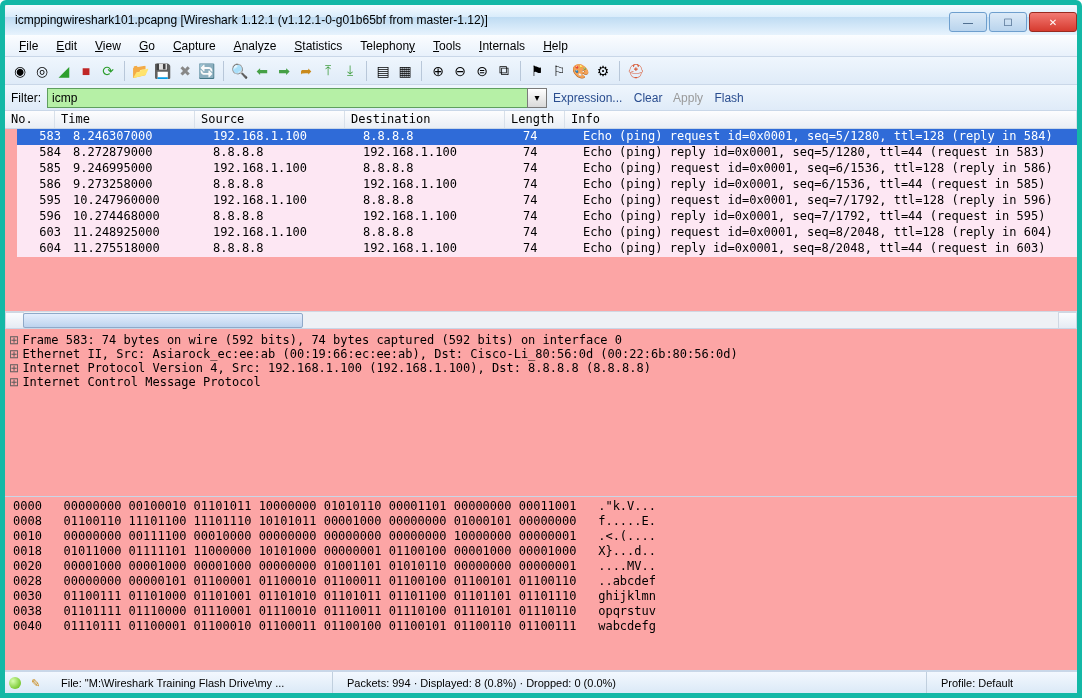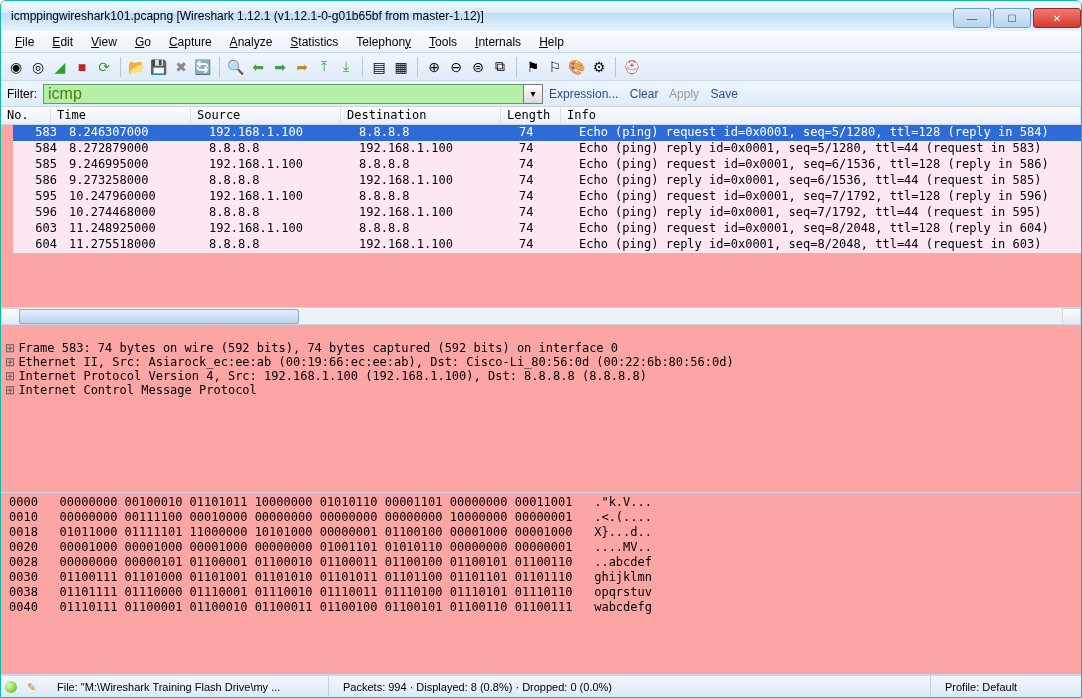--- a/index.html
+++ b/index.html
@@ -7,21 +7,21 @@
     margin: 0;
     font-family: "Segoe UI", Tahoma, sans-serif;
     font-size: 12px;
     background: #fff;
     overflow: hidden;
     width: 1082px;
     height: 698px;
   }
   .window {
     width: 1082px; height: 698px;
-    border: 1px solid #14b8a6;
+    border: 5px solid #14b8a6;
     border-radius: 6px 6px 0 0;
     background: #fff;
     display: flex; flex-direction: column;
     box-shadow: 0 0 0 1px rgba(0,0,0,.05) inset;
   }
   .titlebar {
     height: 30px; padding: 0 0 0 10px;
     display: flex; align-items: center;
     background: linear-gradient(#f5fbff,#d9ecfb 40%,#bfdcf3 41%,#e7f3fd);
     border-top-left-radius: 5px; border-top-right-radius: 5px;
@@ -61,22 +61,22 @@
     padding: 2px 6px;
     background: linear-gradient(#eff6fd,#dfebf8);
     border-bottom: 1px solid #c9d7e8;
   }
   .filterbar label { color:#000; }
   .filterbox {
     flex: 0 0 500px; height:20px; display:flex;
   }
   .filterbox input {
     flex:1; border:1px solid #5f9e5f; border-right:0;
-    background:#b6f0a6; padding:1px 4px; font-size:16px;
-    outline:none; color:#4d7c0f;
+    background:#b6f0a6; padding:1px 4px; font-size:12px;
+    outline:none; color:#000000;
   }
   .filterbox button {
     width:20px; border:1px solid #7a7a7a;
     background: linear-gradient(#fff,#d9d9d9);
     font-size:10px;
   }
   .filterlinks span { color:#2a4d8f; margin-right: 8px; cursor:default;}
   .filterlinks span.disabled { color:#9a9a9a;}
   .pane {
     overflow:hidden; position:relative; background:#fca5a5;
@@ -94,21 +94,21 @@
     border-bottom:1px solid #c9d7e8;
     height: 18px; color:#000;
   }
   .packet-header div { padding:1px 6px; border-right:1px solid #d8e0ea;}
   .packet-body { flex:1; overflow-y:auto; overflow-x:scroll;padding-left:12px; }
   .packet-row { height:16px; }
   .packet-row div { padding:0 6px; white-space:nowrap; }
   .packet-row .col-no { text-align:right; }
   .row-sel { background:#2f6bd8; color:#fff; }
   .row-pink { background:#fde7f3; color:#000;}
-  .details-pane { flex: 0 0 168px; padding:16px 4px; font-family:"DejaVu Sans Mono","Consolas",monospace; font-size:12px;}
+  .details-pane { flex: 0 0 168px; padding:4px 4px; font-family:"DejaVu Sans Mono","Consolas",monospace; font-size:12px;}
   .detail-line::before {
     content: "⊞ "; color:#5c5c5c; font-family: sans-serif;
   }
   .hex-pane { flex:1; padding:2px 8px; font-family:"DejaVu Sans Mono","Consolas",monospace; font-size:12px; line-height:15px; overflow-y:auto;}
   .hex-line { white-space: pre; }
   .statusbar {
     height:22px; display:flex; align-items:center;
     background: linear-gradient(#f3f8fe,#dbe9f7);
     border-top:1px solid #c9d7e8;
     font-size:11px;
@@ -189,21 +189,21 @@
   <div class="filterbar">
     <label>Filter:</label>
     <div class="filterbox">
       <input value="icmp" style="">
       <button>▾</button>
     </div>
     <div class="filterlinks">
       <span>Expression...</span>
       <span>Clear</span>
       <span class="disabled">Apply</span>
-      <span>Save</span>
+      <span>Flash</span>
     </div>
   </div>
 
   <div class="pane packet-pane">
     <div class="packet-header">
       <div>No.</div>
       <div>Time</div>
       <div>Source</div>
       <div>Destination</div>
       <div>Length</div>
@@ -282,20 +282,21 @@
 
   <div class="pane details-pane" id="details-pane">
       <div class="detail-line">Frame 583: 74 bytes on wire (592 bits), 74 bytes captured (592 bits) on interface 0</div>
       <div class="detail-line">Ethernet II, Src: Asiarock_ec:ee:ab (00:19:66:ec:ee:ab), Dst: Cisco-Li_80:56:0d (00:22:6b:80:56:0d)</div>
       <div class="detail-line">Internet Protocol Version 4, Src: 192.168.1.100 (192.168.1.100), Dst: 8.8.8.8 (8.8.8.8)</div>
       <div class="detail-line">Internet Control Message Protocol</div>
     </div>
 
   <div class="pane hex-pane" id="hex-pane">
       <div class="hex-line">0000   00000000 00100010 01101011 10000000 01010110 00001101 00000000 00011001   ."k.V...</div>
+      <div class="hex-line">0008   01100110 11101100 11101110 10101011 00001000 00000000 01000101 00000000   f.....E.</div>
       <div class="hex-line">0010   00000000 00111100 00010000 00000000 00000000 00000000 10000000 00000001   .&lt;.(....</div>
       <div class="hex-line">0018   01011000 01111101 11000000 10101000 00000001 01100100 00001000 00001000   X}...d..</div>
       <div class="hex-line">0020   00001000 00001000 00001000 00000000 01001101 01010110 00000000 00000001   ....MV..</div>
       <div class="hex-line">0028   00000000 00000101 01100001 01100010 01100011 01100100 01100101 01100110   ..abcdef</div>
       <div class="hex-line">0030   01100111 01101000 01101001 01101010 01101011 01101100 01101101 01101110   ghijklmn</div>
       <div class="hex-line">0038   01101111 01110000 01110001 01110010 01110011 01110100 01110101 01110110   opqrstuv</div>
       <div class="hex-line">0040   01110111 01100001 01100010 01100011 01100100 01100101 01100110 01100111   wabcdefg</div>
     </div>
 
   <div class="statusbar">

